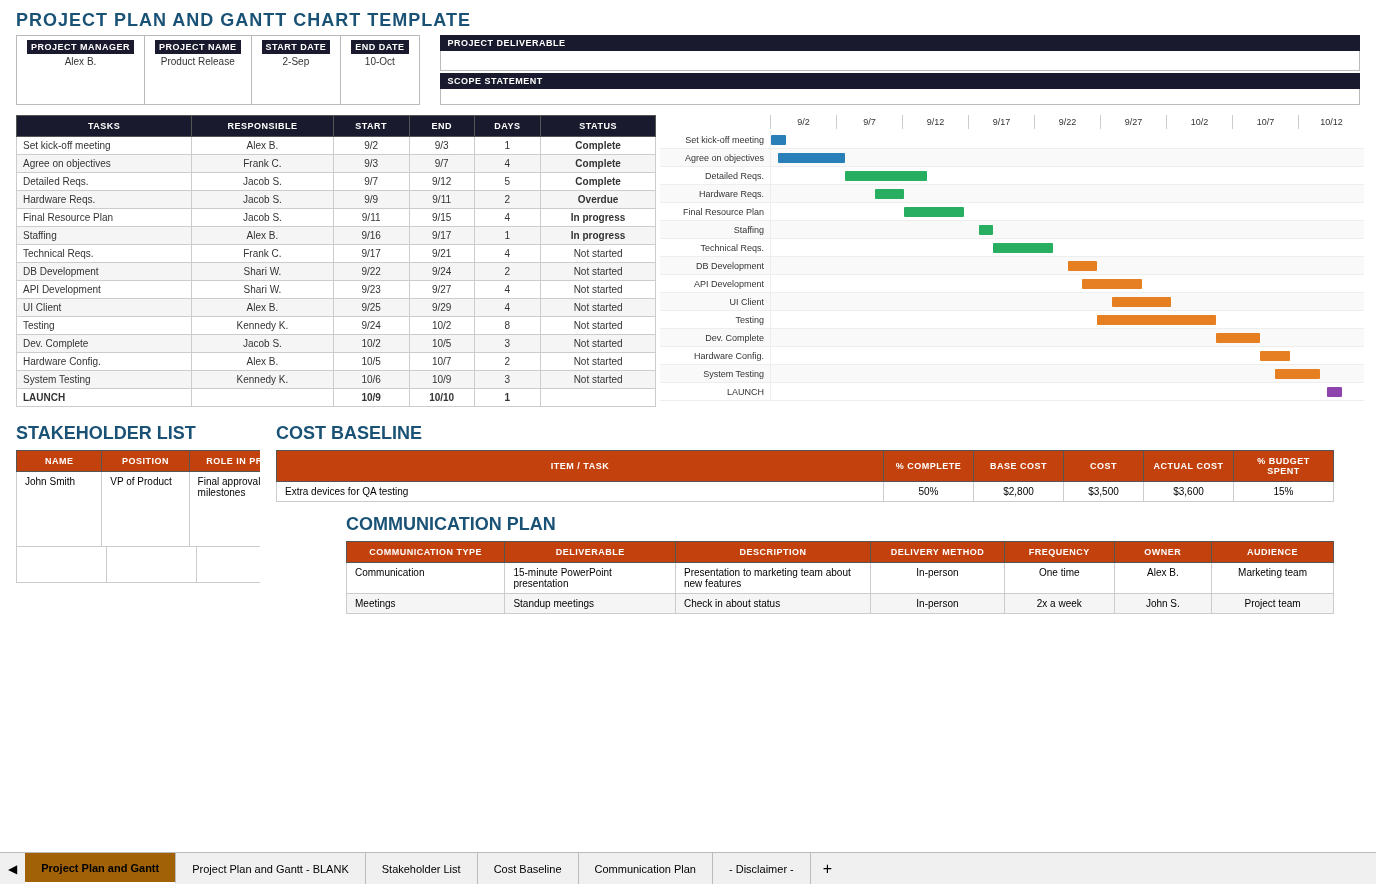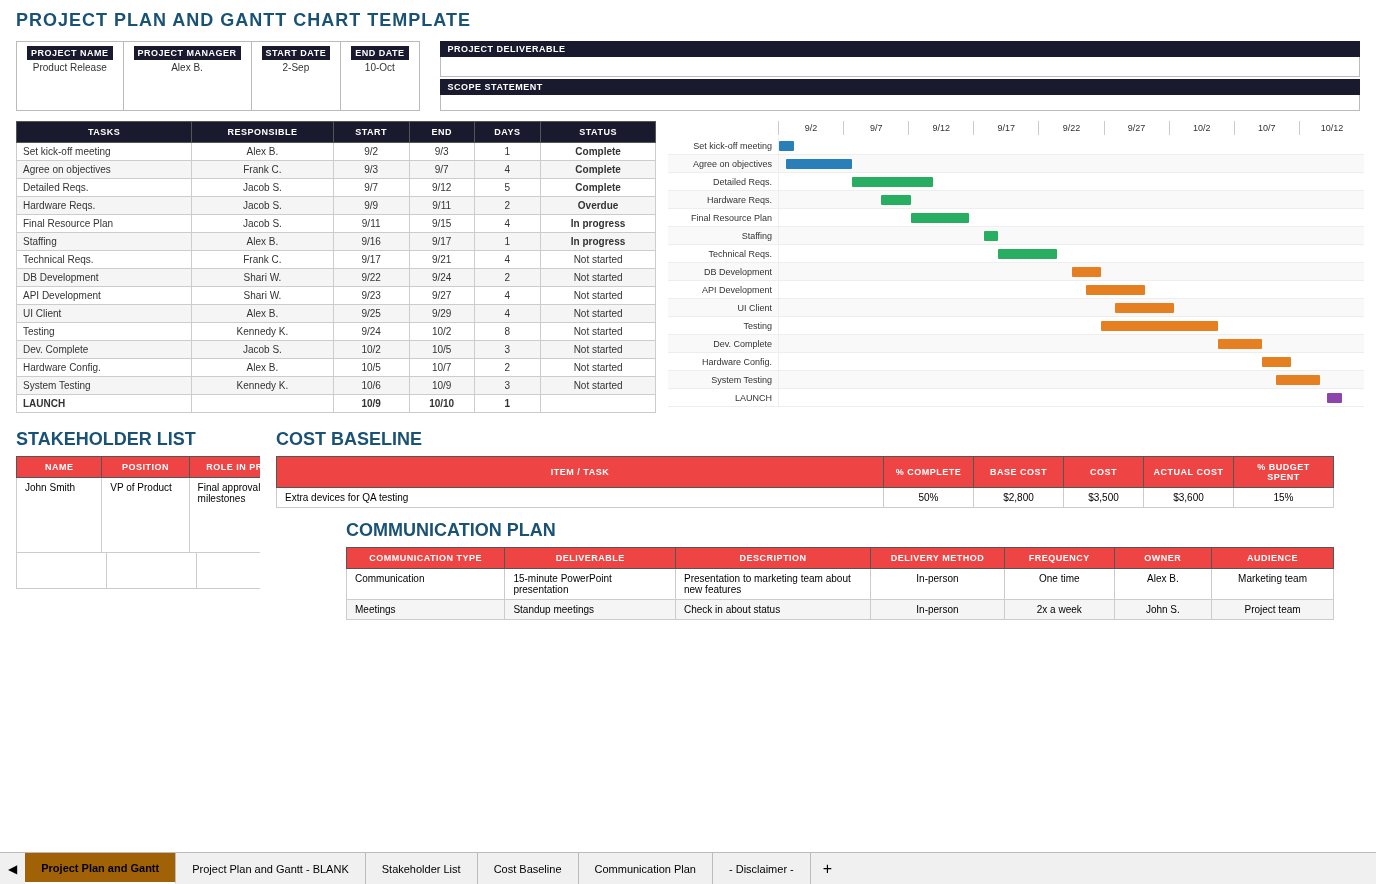--- a/index.html
+++ b/index.html
@@ -1,36 +1,36 @@
 <!DOCTYPE html>
 <html><head>
   <meta charset="utf-8">
   <style>
     * { box-sizing: border-box; margin: 0; padding: 0; }
     body { font-family: Arial, sans-serif; font-size: 11px; background: #fff; overflow-x: hidden; }
 
     .page-wrapper { width: 1376px; min-height: 884px; background: #fff; position: relative; overflow: hidden; }
 
     
-    .page-title { padding: 10px 16px 10px 16px; font-size: 18px; font-weight: bold; color: #1a5276; letter-spacing: 1px; }
+    .page-title { padding: 10px 16px 4px 16px; font-size: 18px; font-weight: bold; color: #1a5276; letter-spacing: 1px; }
 
     
     .meta-section { display: flex; padding: 0 16px; gap: 0; }
     .meta-left { display: flex; border: 1px solid #bbb; }
     .meta-cell { padding: 4px 10px; text-align: center; border-right: 1px solid #bbb; }
     .meta-cell:last-child { border-right: none; }
     .meta-cell .meta-header { background: #1a1a2e; color: #fff; font-size: 9px; font-weight: bold; padding: 2px 4px; letter-spacing: 0.5px; margin-bottom: 2px; }
     .meta-cell .meta-value { font-size: 10px; color: #333; }
 
     .meta-progress { margin-left: 40px; border: 1px solid #bbb; }
     .meta-progress .meta-header { background: #1a1a2e; color: #fff; font-size: 9px; font-weight: bold; padding: 2px 8px; letter-spacing: 0.5px; }
     .meta-progress .meta-value { text-align: center; padding: 2px 8px; font-size: 10px; }
 
     
-    .main-content { display: flex; padding: 10px 12px 0 16px; gap: 12px; }
+    .main-content { display: flex; padding: 10px 12px 0 16px; gap: 4px; }
 
     
     .task-table-wrapper { width: 640px; flex-shrink: 0; }
     .task-table { width: 100%; border-collapse: collapse; font-size: 10px; }
     .task-table th { background: #1a1a2e; color: #fff; padding: 5px 6px; text-align: center; font-size: 9px; letter-spacing: 0.5px; border: 1px solid #555; }
     .task-table td { padding: 3px 6px; border: 1px solid #ccc; color: #333; }
     .task-table td.task-name { text-align: left; }
     .task-table td.center { text-align: center; }
     .task-table tr:nth-child(even) { background: #f5f5f5; }
     .task-table tr.launch-row td { font-weight: bold; }
@@ -50,21 +50,21 @@
     .gantt-row { display: flex; height: 18px; align-items: center; border-bottom: 1px solid #eee; }
     .gantt-row-label { width: 110px; flex-shrink: 0; font-size: 9px; color: #333; text-align: right; padding-right: 6px; white-space: nowrap; }
     .gantt-row-bars { flex: 1; position: relative; height: 100%; display: flex; align-items: center; border-left: 1px solid #eee; }
     .gantt-bar { position: absolute; height: 10px; border-radius: 1px; }
     .bar-blue { background: #2980b9; }
     .bar-green { background: #27ae60; }
     .bar-orange { background: #e67e22; }
     .bar-purple { background: #8e44ad; }
     .section-title { font-size: 18px; font-weight: bold; color: #1a5276; padding: 4px 0 6px 0; }
     .data-table { width: 100%; border-collapse: collapse; font-size: 10px; }
-    .data-table th { background: #ef4444; color: #fff; padding: 5px 8px; font-size: 9px; letter-spacing: 0.5px; border: 1px solid #555; }
+    .data-table th { background: #c2410c; color: #fff; padding: 5px 8px; font-size: 9px; letter-spacing: 0.5px; border: 1px solid #555; }
     .data-table td { padding: 4px 8px; border: 1px solid #ccc; vertical-align: top; }
     .data-table td a { color: #2980b9; }
     .data-table tr:nth-child(even) { background: #f5f5f5; }
 
     
     .tab-bar { position: absolute; bottom: 0; left: 0; right: 0; height: 32px; background: #f0f0f0; border-top: 1px solid #bbb; display: flex; align-items: stretch; }
     .tab-item { padding: 0 16px; display: flex; align-items: center; font-size: 11px; cursor: pointer; border-right: 1px solid #bbb; white-space: nowrap; }
     .tab-item.active { background: #a16207; border-bottom: 2px solid #fff; font-weight: bold; }
     .tab-add { padding: 0 12px; display: flex; align-items: center; font-size: 16px; cursor: pointer; }
     .tab-nav { padding: 0 8px; display: flex; align-items: center; font-size: 12px; cursor: pointer; }
@@ -75,26 +75,26 @@
 </head>
 <body>
 
 <div class="page-wrapper">
 
   <div class="page-title">PROJECT PLAN AND GANTT CHART TEMPLATE</div>
 
   <div class="meta-section">
     <div class="meta-left">
       <div class="meta-cell">
+        <div class="meta-header">PROJECT MANAGER</div>
+        <div class="meta-value">Alex B.</div>
+      </div>
+      <div class="meta-cell">
         <div class="meta-header">PROJECT NAME</div>
         <div class="meta-value">Product Release</div>
-      </div>
-      <div class="meta-cell">
-        <div class="meta-header">PROJECT MANAGER</div>
-        <div class="meta-value">Alex B.</div>
       </div>
       <div class="meta-cell">
         <div class="meta-header">START DATE</div>
         <div class="meta-value">2-Sep</div>
       </div>
       <div class="meta-cell">
         <div class="meta-header">END DATE</div>
         <div class="meta-value">10-Oct</div>
       </div>
     </div>

